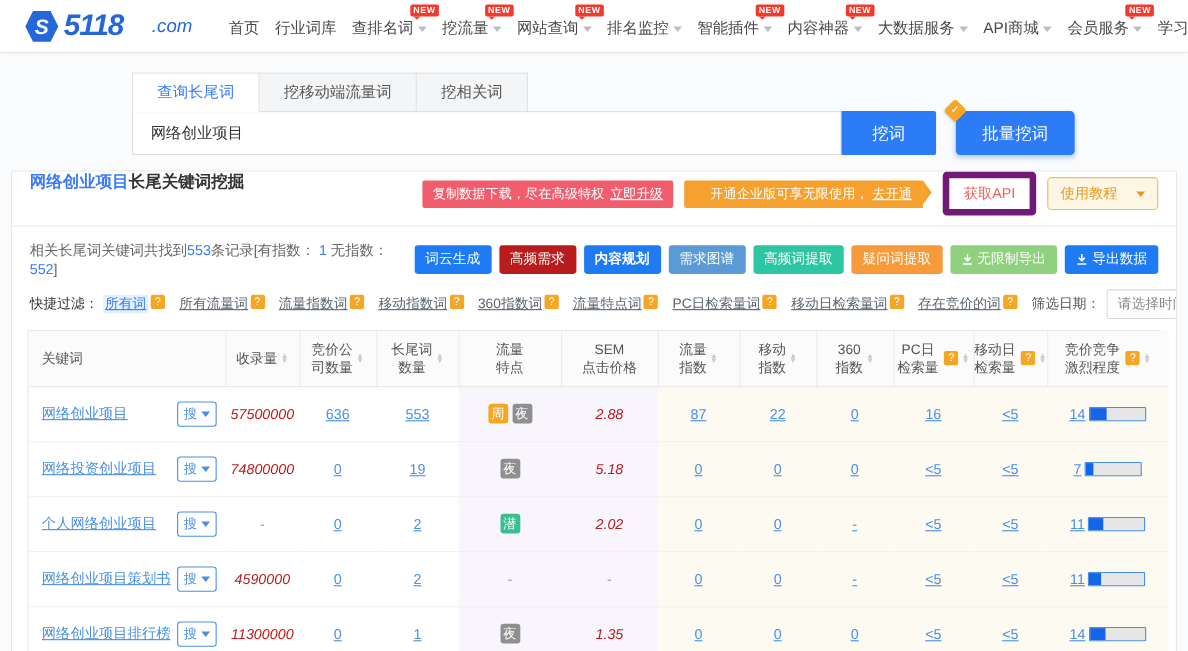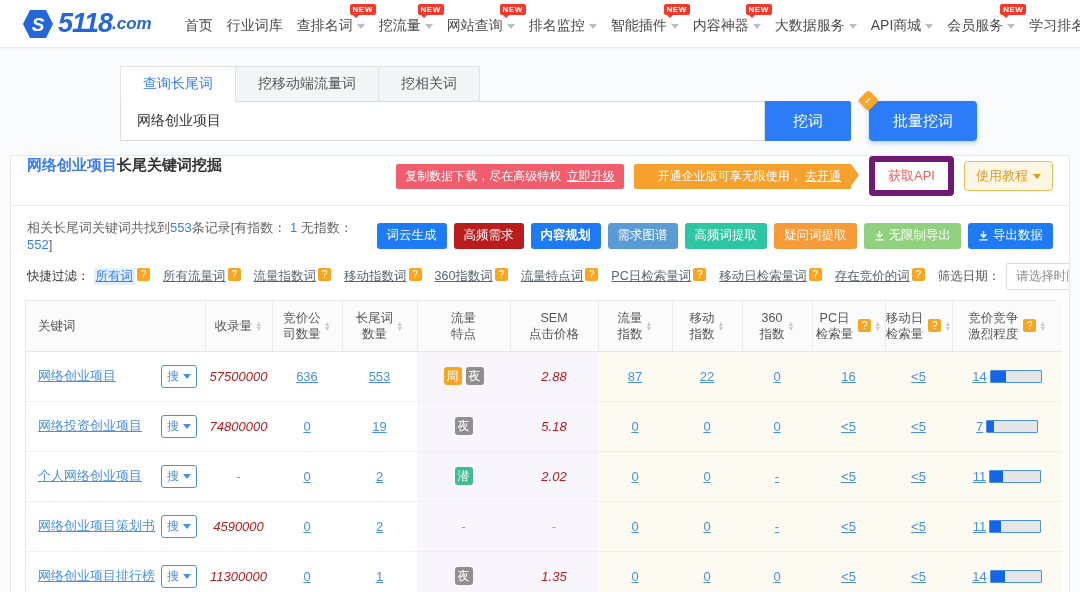--- a/index.html
+++ b/index.html
@@ -4,21 +4,21 @@
 <style>
   * { margin:0; padding:0; box-sizing:border-box; }
   html,body { width:1080px; height:592px; overflow:hidden;
     font-family:"Liberation Sans","DejaVu Sans",sans-serif; background:#fafbfc; }
 
   
   .topnav { height:48px; background:#fff; border-bottom:1px solid #e8e8e8;
     display:flex; align-items:center; padding:0 22px; box-shadow:0 1px 3px rgba(0,0,0,.04); }
   .logo { display:flex; align-items:center; margin-right:26px; cursor:pointer; }
   .logo-text { font-style:italic; font-weight:bold; font-size:27px; color:#2566d8; letter-spacing:-1px; margin-left:4px; }
-  .logo-com { font-style:italic; font-weight:bold; font-size:17px; color:#2566d8; }
+  .logo-com { font-style:italic; font-weight:normal; font-size:17px; color:#2566d8;padding-left:26px; }
   .nav-menu { display:flex; align-items:center; flex:1; }
   .nav-item { position:relative; display:flex; align-items:center; padding:14px 7px 10px 7px;
     font-size:14px; color:#4a4a4a; cursor:pointer; white-space:nowrap; }
   .nav-item .caret { width:0; height:0; border-left:4px solid transparent; border-right:4px solid transparent;
     border-top:5px solid #b9bec7; margin-left:4px; margin-top:2px; }
   .new-badge { position:absolute; top:1px; right:-4px; background:#f5382c; color:#fff;
     font-size:8px; font-weight:bold; line-height:11px; padding:0 3px; border-radius:2px; letter-spacing:.5px; }
   .new-badge:after { content:""; position:absolute; left:3px; bottom:-3px;
     border-left:3px solid transparent; border-right:3px solid transparent; border-top:3px solid #f5382c; }
 
@@ -51,21 +51,21 @@
   .title-right { display:flex; align-items:center; gap:10px; }
   .promo-red { background:#f25d6d; color:#fff; font-size:12px; padding:4px 9px; border-radius:2px; cursor:pointer; white-space:nowrap; }
   .promo-red u { margin-left:2px; }
   .promo-orange { position:relative; background:#f6a12e; color:#fff; font-size:12px;
     padding:4px 10px 4px 24px; border-radius:2px 0 0 2px; cursor:pointer; white-space:nowrap; margin-right:8px; }
   .promo-orange:after { content:""; position:absolute; right:-8px; top:0;
     border-top:11px solid transparent; border-bottom:11px solid transparent; border-left:8px solid #f6a12e; }
   .api-btn { background:#fff; border:6px solid #701a75; color:#f25d5d; font-size:13px;
     padding:5px 13px; border-radius:4px; cursor:pointer; }
   .tut-btn { background:#fdf6e4; border:1px solid #f2bb55; color:#e5981e; font-size:13px;
-    padding:5px 11px; border-radius:4px; cursor:pointer; display:flex; align-items:center; gap:5px; }
+    padding:5px 11px; border-radius:4px; cursor:pointer; display:flex; align-items:center; gap:17px; }
   .tut-btn .caret { width:0; height:0; border-left:4px solid transparent; border-right:4px solid transparent; border-top:5px solid #e5981e; }
 
   .stats-row { display:flex; align-items:center; justify-content:space-between; padding:13px 16px 9px; }
   .stats { font-size:13px; color:#666; }
   .stats .accent { color:#3a7bf5; }
   .actions { display:flex; gap:7px; }
   .action-btn { border:none; color:#fff; font-size:12.5px; height:26px; padding:0 10px;
     border-radius:3px; cursor:pointer; display:flex; align-items:center; gap:4px; white-space:nowrap; }
 
   .filter-row { display:flex; align-items:center; justify-content:space-between; padding:2px 16px 10px; }

